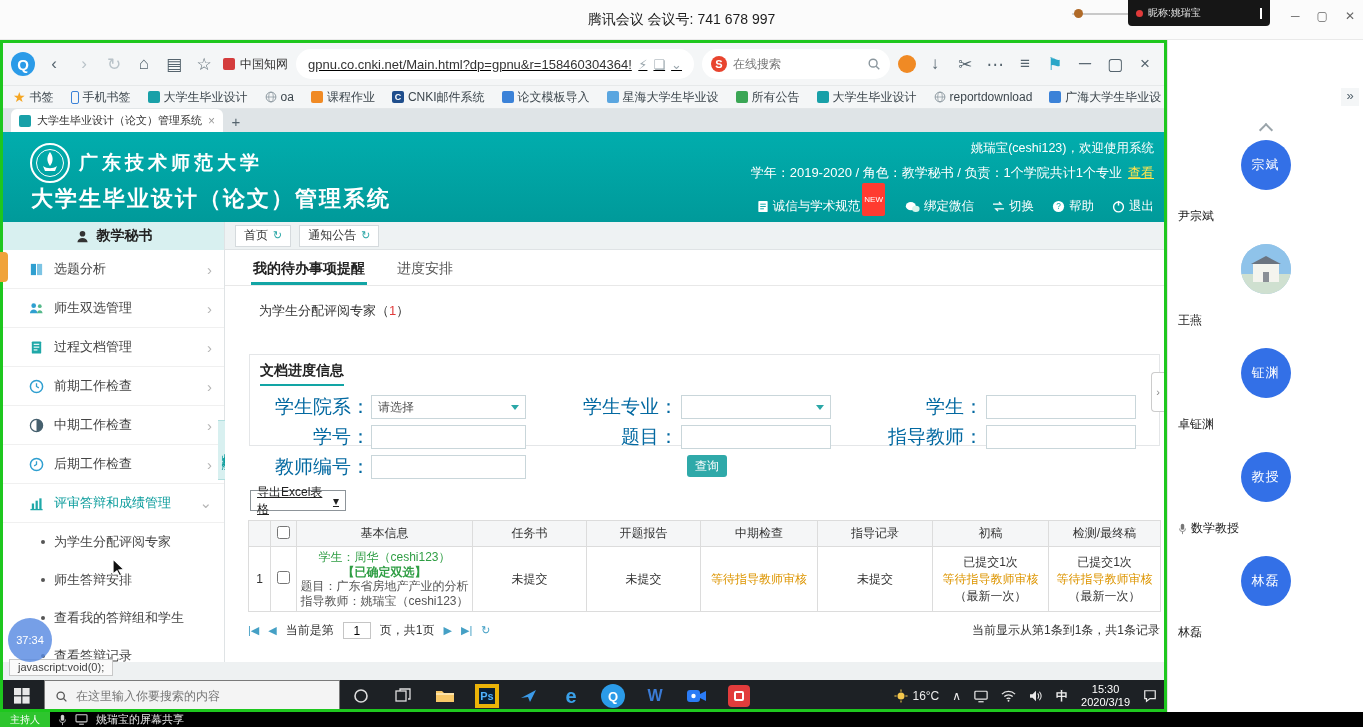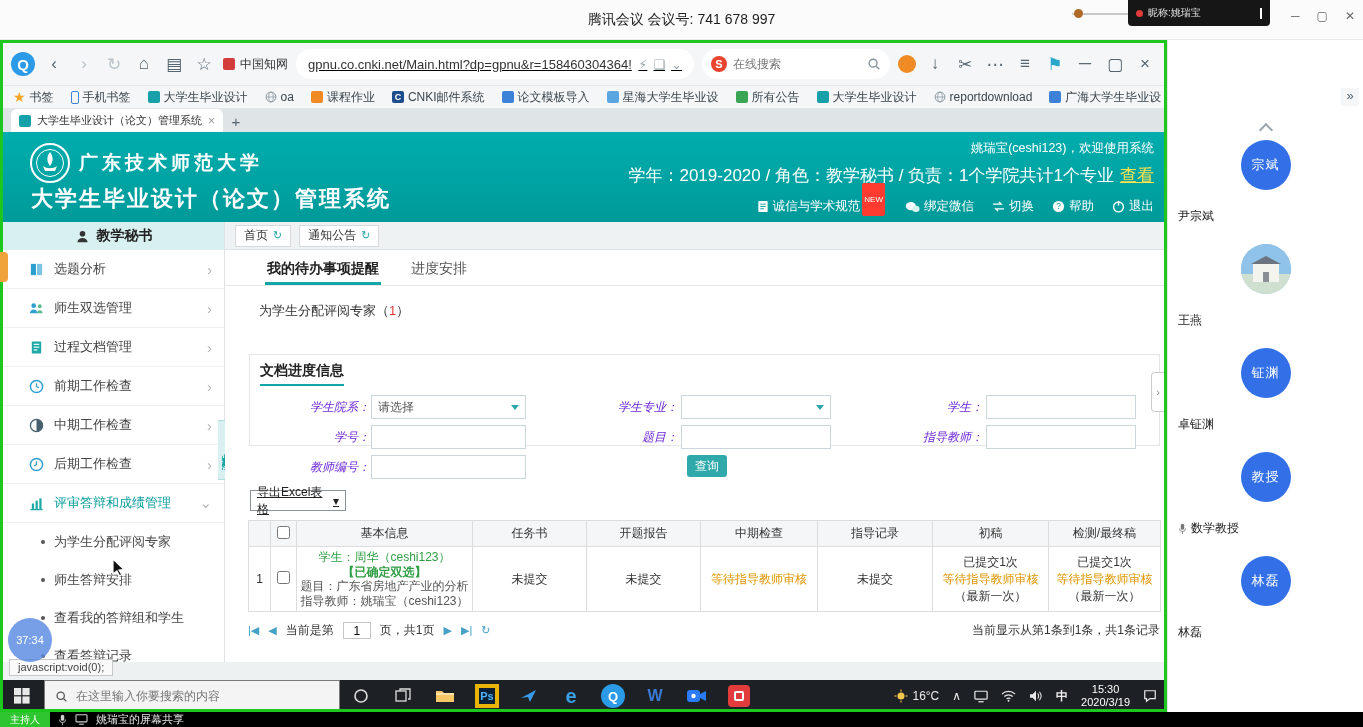--- a/index.html
+++ b/index.html
@@ -48,21 +48,21 @@
   #tab-active .tab-title { white-space:nowrap; overflow:hidden; flex:1; }
   .tab-close { color:#999; font-size:12px; flex:none; }
   #newtab { width:26px; text-align:center; font-size:15px; color:#55646e; padding-bottom:2px; }
 
   
   #webpage { left:3px; top:132px; width:1161px; height:548px; background:#eef1f2; overflow:hidden; }
   #site-header { position:absolute; left:0; top:0; width:1161px; height:90px; background:linear-gradient(180deg,#01adad,#009a9a); color:#fff; }
   #univ-name { position:absolute; left:76px; top:18px; font-size:19px; letter-spacing:4px; font-weight:bold; }
   #sys-title { position:absolute; left:28px; top:52px; font-size:22px; letter-spacing:2px; font-weight:bold; }
   #hdr-welcome { position:absolute; right:10px; top:8px; font-size:12.5px; }
-  #hdr-session { position:absolute; right:10px; top:32px; font-size:17px; }
+  #hdr-session { position:absolute; right:10px; top:32px; font-size:13px; }
   #hdr-view { color:#ffe34d; text-decoration:underline; margin-left:6px; cursor:pointer; }
   #hdr-links { position:absolute; right:10px; top:58px; display:flex; gap:18px; font-size:12.5px; align-items:center; }
   .hlink { display:flex; align-items:center; gap:4px; cursor:pointer; position:relative; }
   .new-badge { background:#ff3b30; color:#fff; font-size:8px; border-radius:2px; padding:12px 2px; position:relative; top:-7px; left:-2px; }
 
   #sidebar { position:absolute; left:0; top:90px; width:222px; height:440px; background:#fff; border-right:1px solid #dfe3e5; overflow:hidden; }
   #sb-role { height:28px; background:#d8f0f0; display:flex; align-items:center; justify-content:center; gap:7px; font-size:14px; font-weight:bold; color:#222; }
   .sb-item { height:39px; border-bottom:1px solid #f0f0f0; display:flex; align-items:center; padding:0 12px 0 26px; gap:10px; font-size:13px; color:#444; cursor:pointer; }
   .sb-item .sb-arrow { margin-left:auto; color:#b5b5b5; font-size:15px; }
   .sb-item.active { color:#0b9c9c; }
@@ -70,26 +70,26 @@
   .sb-dot { width:4px; height:4px; border-radius:50%; background:#555; flex:none; }
   #collapse-tab { position:absolute; left:215px; top:288px; width:17px; height:60px; background:#d8f0f0; border:1px solid #b0dede; border-left:none; border-radius:0 5px 5px 0; writing-mode:vertical-rl; font-size:10px; color:#0b9c9c; display:flex; align-items:center; justify-content:center; letter-spacing:2px; cursor:pointer; }
 
   #main { position:absolute; left:222px; top:90px; width:939px; height:440px; background:#fff; }
   #page-tabs { height:28px; background:#eef2f3; border-bottom:1px solid #dfe3e5; display:flex; align-items:center; gap:8px; padding-left:10px; }
   .ptab { height:22px; background:#fff; border:1px solid #d5dadd; display:flex; align-items:center; gap:5px; padding:0 8px; font-size:12px; color:#333; cursor:pointer; }
   .ptab .rf { color:#2aa7a7; font-size:11px; }
   #content { position:absolute; left:0; top:28px; right:0; bottom:0; background:#fff; }
   #ctabs { height:36px; border-bottom:1px solid #e8e8e8; display:flex; align-items:flex-end; gap:28px; padding-left:26px; }
   .ctab { padding:9px 2px 7px; font-size:14px; color:#555; cursor:pointer; }
-  .ctab.active { color:#222; font-weight:bold; border-bottom:3px solid #12a5a5; padding-bottom:4px;margin-left:14px; }
+  .ctab.active { color:#222; font-weight:bold; border-bottom:3px solid #12a5a5; padding-bottom:4px; }
   #todo-link { position:absolute; left:34px; top:52px; font-size:13px; color:#333; cursor:pointer; }
   #todo-link .cnt { color:#e03b3b; }
   #form-panel { position:absolute; left:24px; top:104px; width:911px; height:92px; border:1px solid #e4e6e8; }
   #form-title { position:absolute; left:10px; top:7px; font-size:14px; font-weight:bold; color:#222; border-bottom:2px solid #12a5a5; padding-bottom:4px; }
-  .flabel { position:absolute; font-size:12px; color:#6d28d9; text-align:right; height:24px; line-height:24px; white-space:nowrap;font-style:italic; }
+  .flabel { position:absolute; font-size:19px; color:#0369a1; text-align:right; height:24px; line-height:24px; white-space:nowrap; }
   .fselect { position:absolute; height:24px; border:1px solid #c9d6da; background:#fff; font-size:12px; color:#555; display:flex; align-items:center; padding:0 6px; cursor:pointer; }
   .sel-arrow { margin-left:auto; width:0; height:0; border:4px solid transparent; border-top:5px solid #2aa7a7; position:relative; top:2px; }
   .finput { position:absolute; height:24px; border:1px solid #c9d6da; background:#fff; font-size:12px; color:#333; padding:0 5px; outline:none; font-family:inherit; }
   #query-btn { position:absolute; left:437px; top:100px; width:40px; height:22px; background:#2fa9a9; color:#fff; border:none; border-radius:3px; font-size:12px; cursor:pointer; font-family:inherit; }
   #export-btn { position:absolute; left:25px; top:240px; width:96px; height:21px; border:1px solid #8d9499; background:#fff; font-size:12px; color:#222; display:flex; align-items:center; justify-content:space-between; padding:0 6px; cursor:pointer;text-decoration:underline; }
   table.data { position:absolute; left:23px; top:270px; border-collapse:collapse; table-layout:fixed; width:912px; font-size:12px; color:#333; }
   table.data th, table.data td { border:1px solid #dcdcdc; text-align:center; padding:3px 2px; }
   table.data th { background:#f5f6f7; font-weight:normal; height:26px; }
   td.info { text-align:left; padding:5px 6px; line-height:14.5px; }
   .t-green { color:#2f9e44; }

